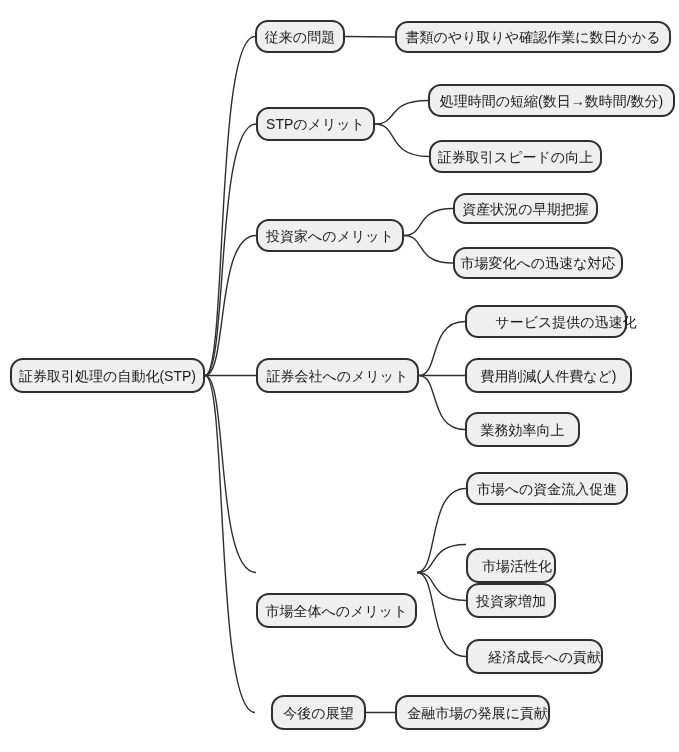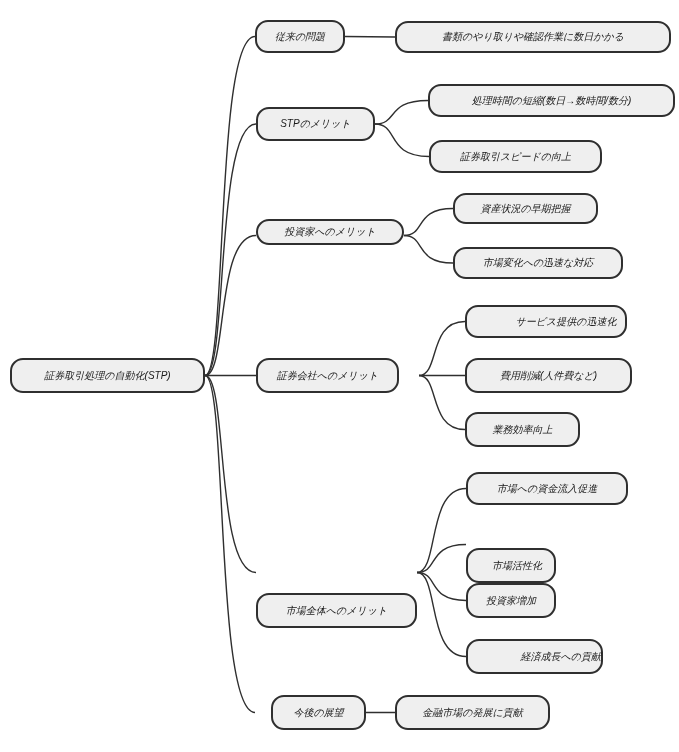--- a/index.html
+++ b/index.html
@@ -31,24 +31,23 @@
     background: var(--node-fill, #efefef);
     border: 2px solid var(--node-border, #2f2f2f);
     border-radius: 13px;
     display: flex;
     align-items: center;
     justify-content: center;
     white-space: nowrap;
   }
   .node-label {
     color: var(--text, #1a1a1a);
-    font-size: 10px;
+    font-size: 14px;
     line-height: 1;
     letter-spacing: 0px;
-    font-style: italic;
   }
 </style>
 </head>
 <body>
 
 <div class="canvas" style="--bg: #ffffff; --node-fill: #efefef; --node-border: #2f2f2f; --edge: #2f2f2f; --text: #1a1a1a;">
   <svg id="edge-layer" viewBox="0 0 679 752" xmlns="http://www.w3.org/2000/svg">
       <path d="M 205 375.5 C 227.5 375.5, 215 36.5, 255 36.5"></path>
       <path d="M 205 375.5 C 227.95 375.5, 215.2 124, 256 124"></path>
       <path d="M 205 375.5 C 227.95 375.5, 215.2 235.5, 256 235.5"></path>
@@ -72,24 +71,24 @@
   <div id="node-layer">
       <div class="node" style="left: 10px; top: 358px; width: 195px; height: 35px;">
         <span class="node-label">証券取引処理の自動化(STP)</span>
       </div>
       <div class="node" style="left: 255px; top: 20px; width: 90px; height: 33px;">
         <span class="node-label">従来の問題</span>
       </div>
       <div class="node" style="left: 256px; top: 107px; width: 119px; height: 34px;">
         <span class="node-label">STPのメリット</span>
       </div>
-      <div class="node" style="left: 256px; top: 219px; width: 148px; height: 26px;">
+      <div class="node" style="left: 256px; top: 219px; width: 148px; height: 33px;">
         <span class="node-label">投資家へのメリット</span>
       </div>
-      <div class="node" style="left: 256px; top: 358px; width: 143px; height: 35px;">
+      <div class="node" style="left: 256px; top: 358px; width: 163px; height: 35px;">
         <span class="node-label">証券会社へのメリット</span>
       </div>
       <div class="node" style="left: 256px; top: 555px; width: 161px; height: 35px; margin-top: 38px;">
         <span class="node-label">市場全体へのメリット</span>
       </div>
       <div class="node" style="left: 271px; top: 695px; width: 95px; height: 35px;">
         <span class="node-label">今後の展望</span>
       </div>
       <div class="node" style="left: 395px; top: 21px; width: 276px; height: 32px;">
         <span class="node-label">書類のやり取りや確認作業に数日かかる</span>
@@ -120,17 +119,17 @@
       </div>
       <div class="node" style="left: 466px; top: 548px; width: 90px; height: 35px; padding-left: 12px;">
         <span class="node-label">市場活性化</span>
       </div>
       <div class="node" style="left: 466px; top: 583px; width: 90px; height: 35px;">
         <span class="node-label">投資家増加</span>
       </div>
       <div class="node" style="left: 466px; top: 639px; width: 137px; height: 35px; justify-content: flex-end;">
         <span class="node-label">経済成長への貢献</span>
       </div>
-      <div class="node" style="left: 395px; top: 695px; width: 155px; height: 35px;">
+      <div class="node" style="left: 395px; top: 695px; width: 155px; height: 35px; justify-content: flex-end;">
         <span class="node-label">金融市場の発展に貢献</span>
       </div>
     </div>
 </div>
 
 </body></html>

